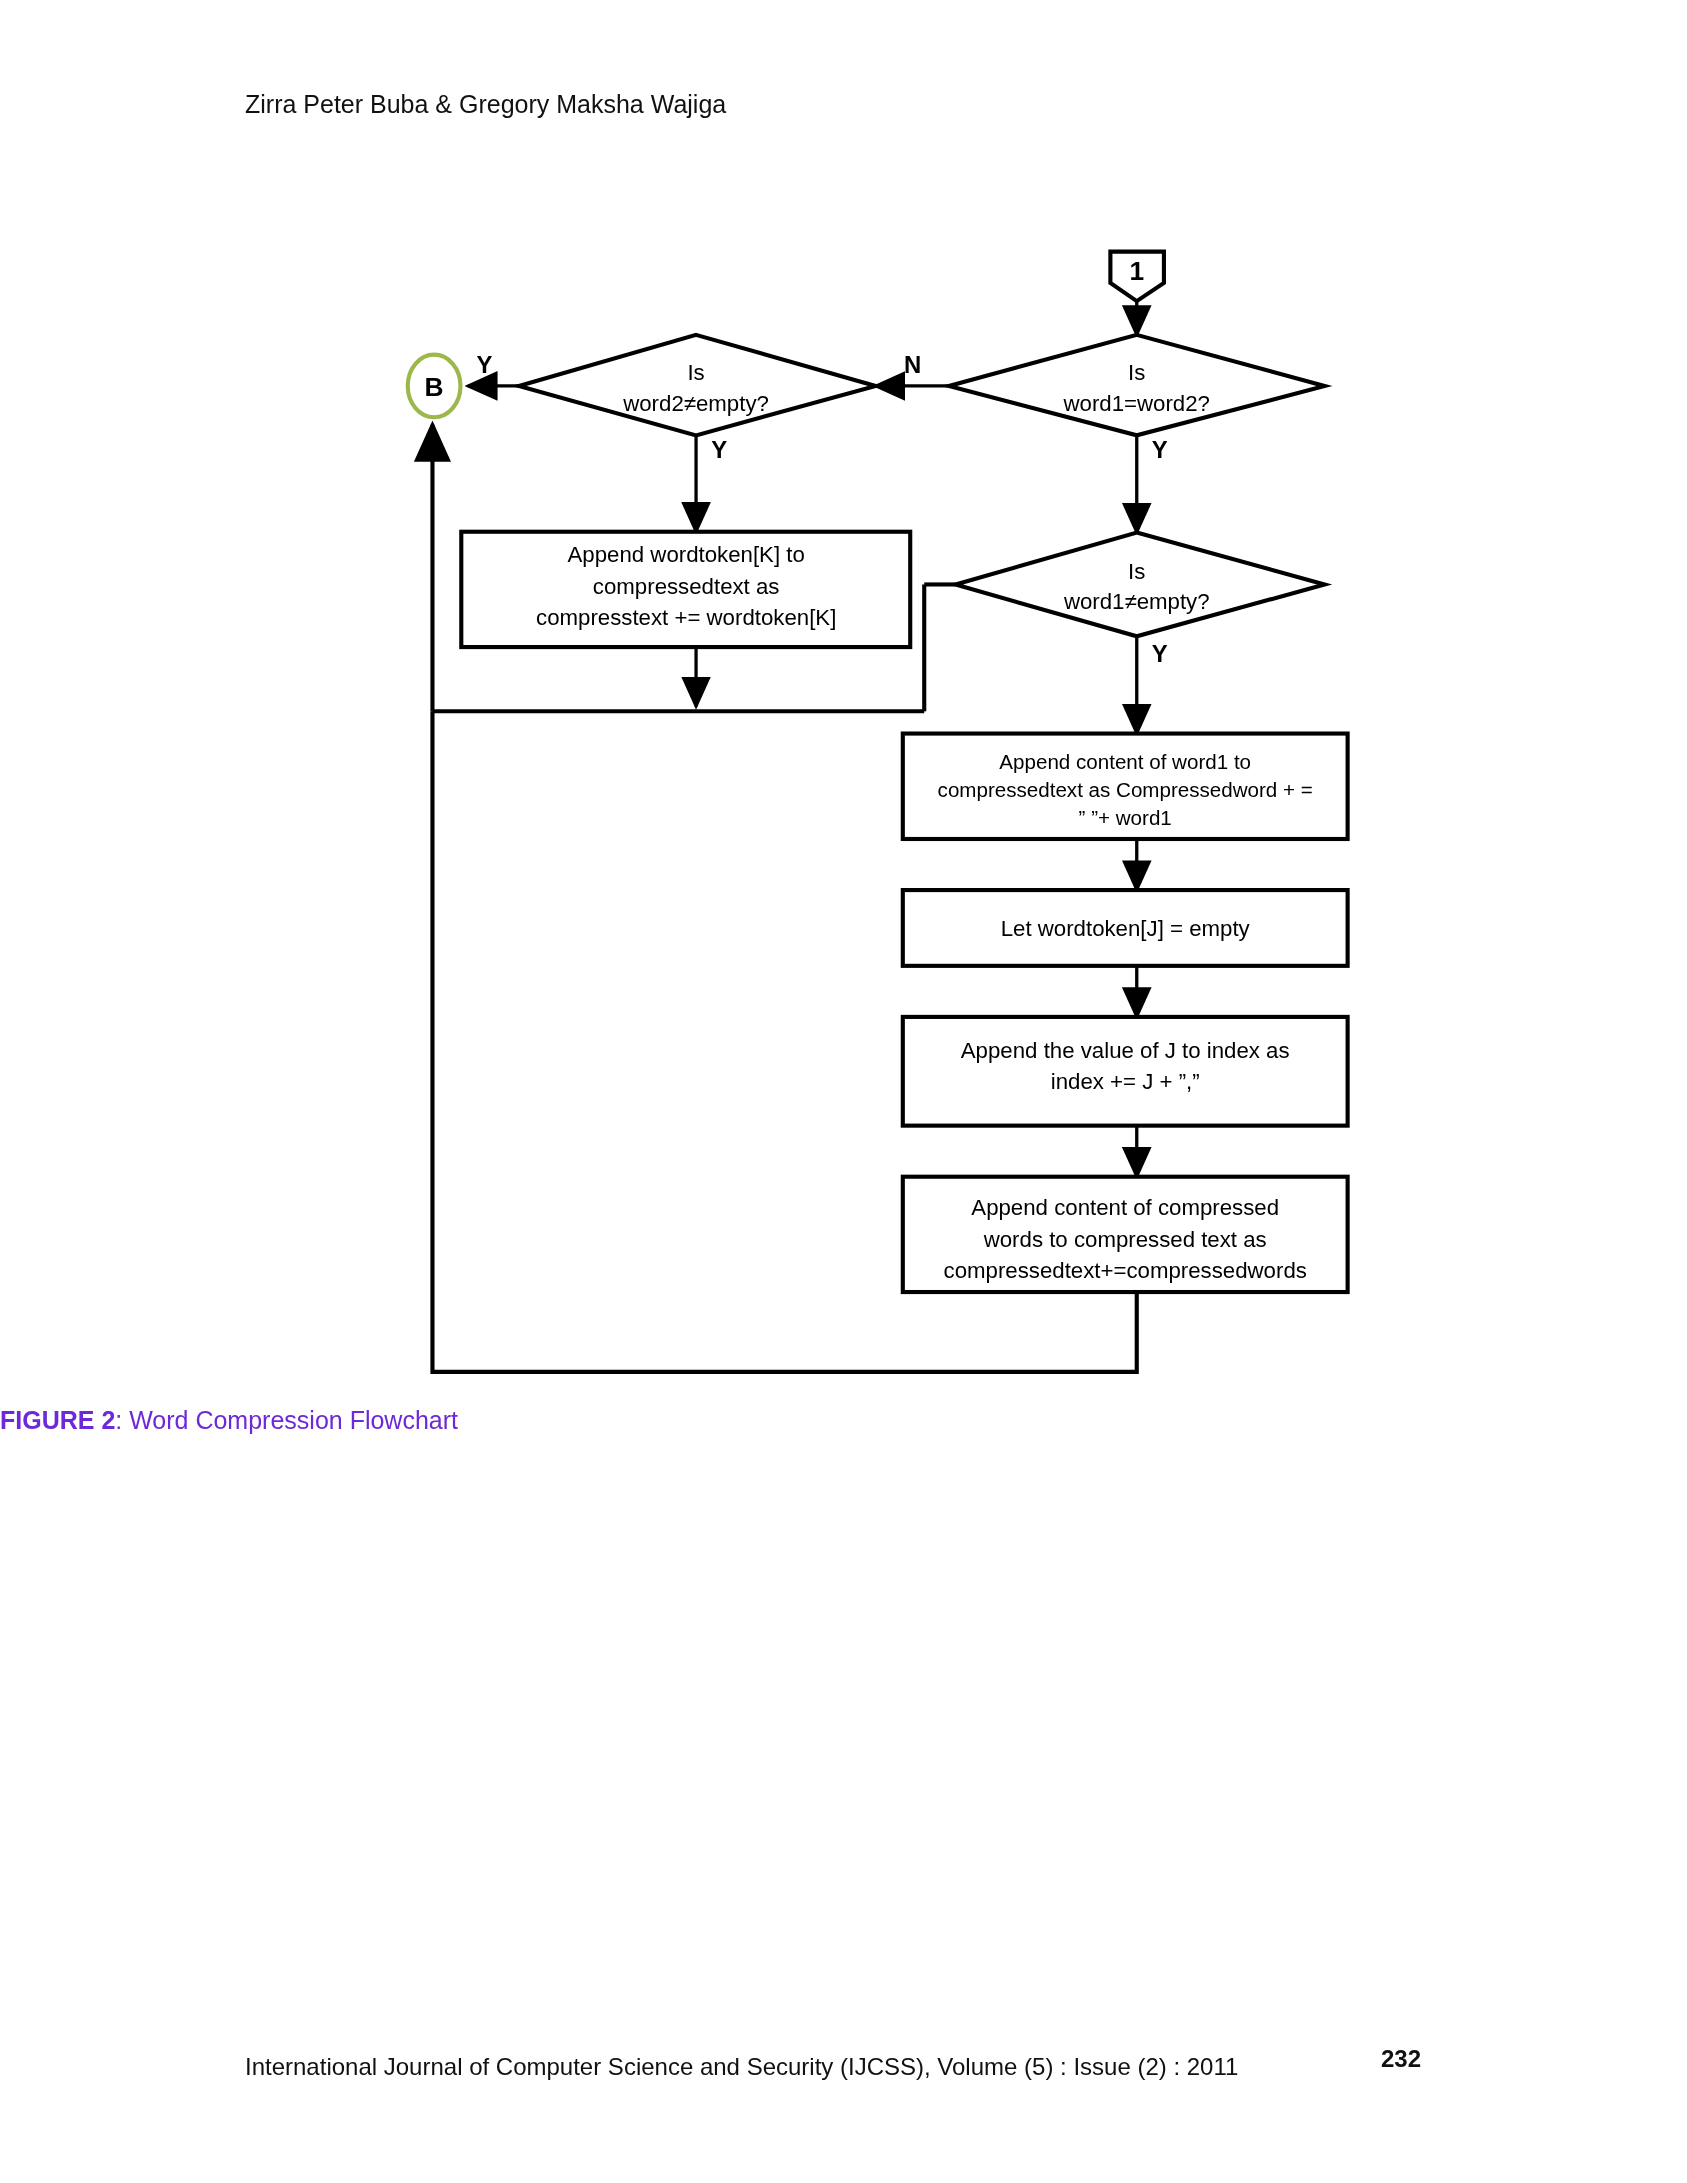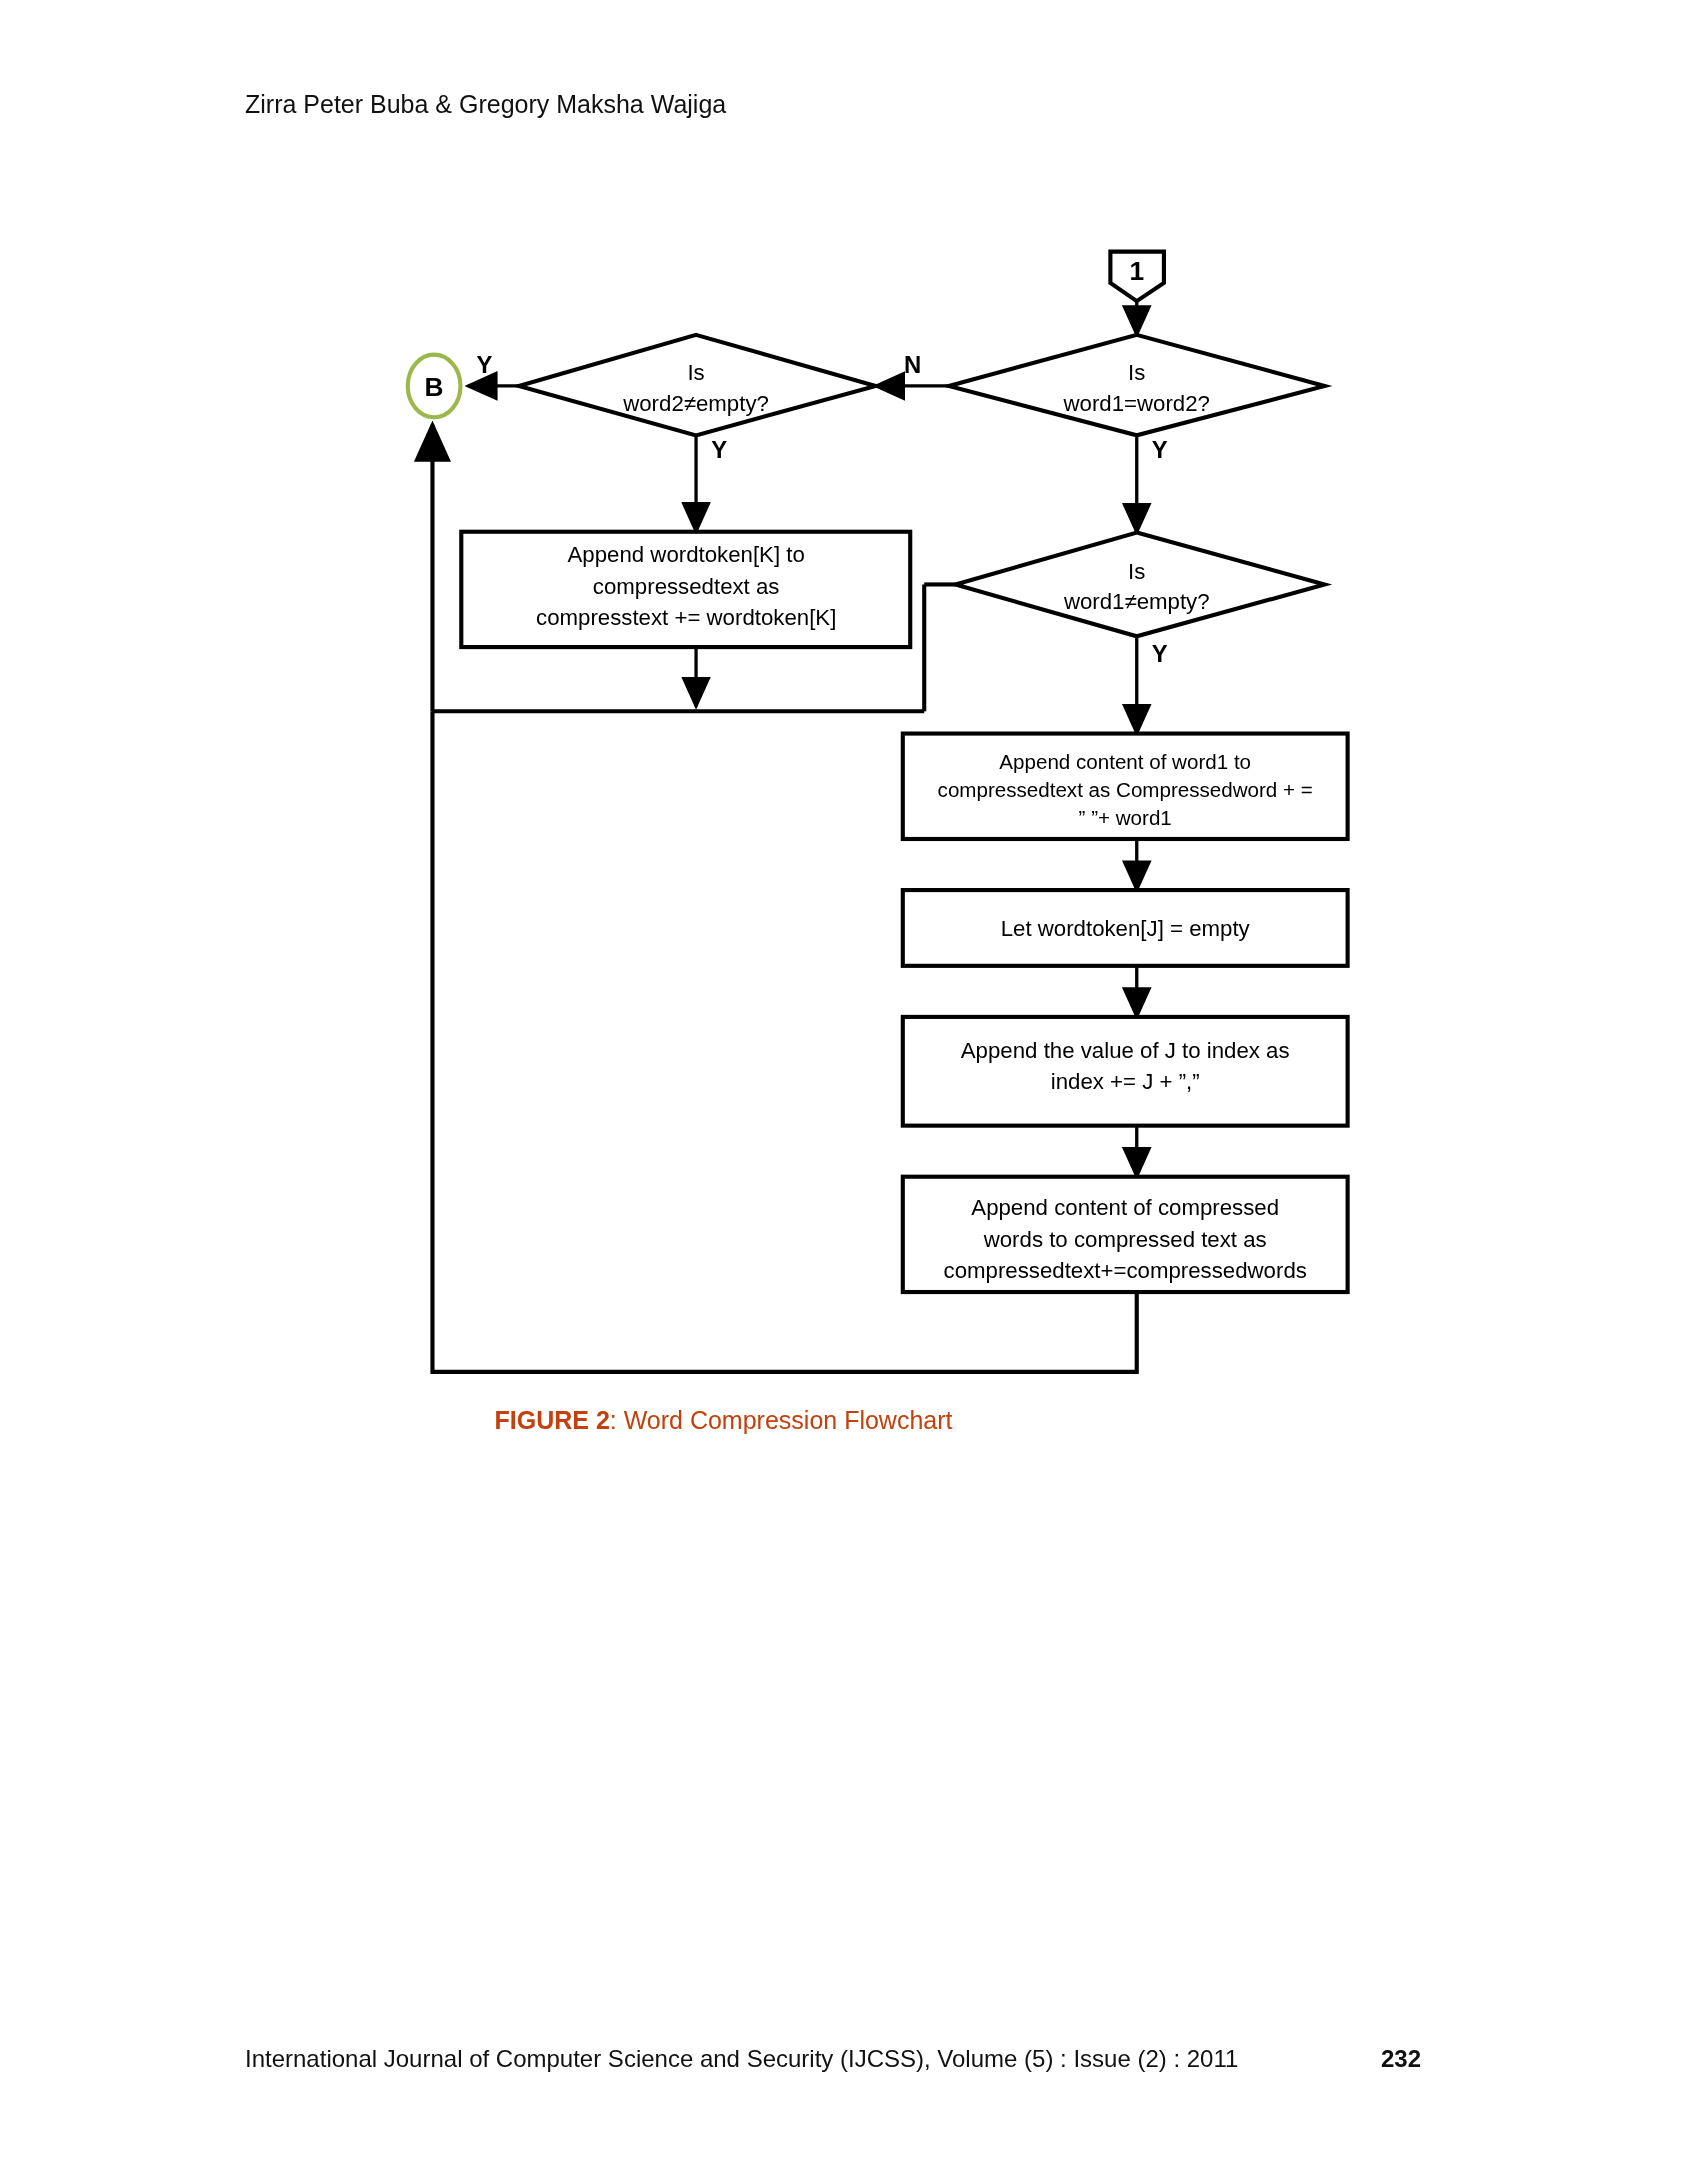--- a/index.html
+++ b/index.html
@@ -37,39 +37,39 @@
   #flow-svg {
     display: block;
     width: 1687px;
     height: 1285px;
   }
   .fig-caption {
     position: absolute;
     left: 0;
     top: 1405px;
     width: 1447px;
-    text-align: center;
+    text-align: left;
     font-size: 25px;
     line-height: 30px;
-    color: #c2410c;
+    color: #6d28d9;
   }
   .fig-caption .fig-label {
     font-weight: bold;
   }
   .footer {
     position: absolute;
     left: 0;
     top: 2043px;
     width: 1687px;
     height: 33px;
   }
   .footer-text {
     position: absolute;
     left: 245px;
-    top: 0;
+    top: 8px;
     font-size: 24px;
     line-height: 31px;
     color: #111111;
     white-space: nowrap;
   }
   .footer-page {
     position: absolute;
     left: 1381px;
     top: 0;
     font-size: 24px;

